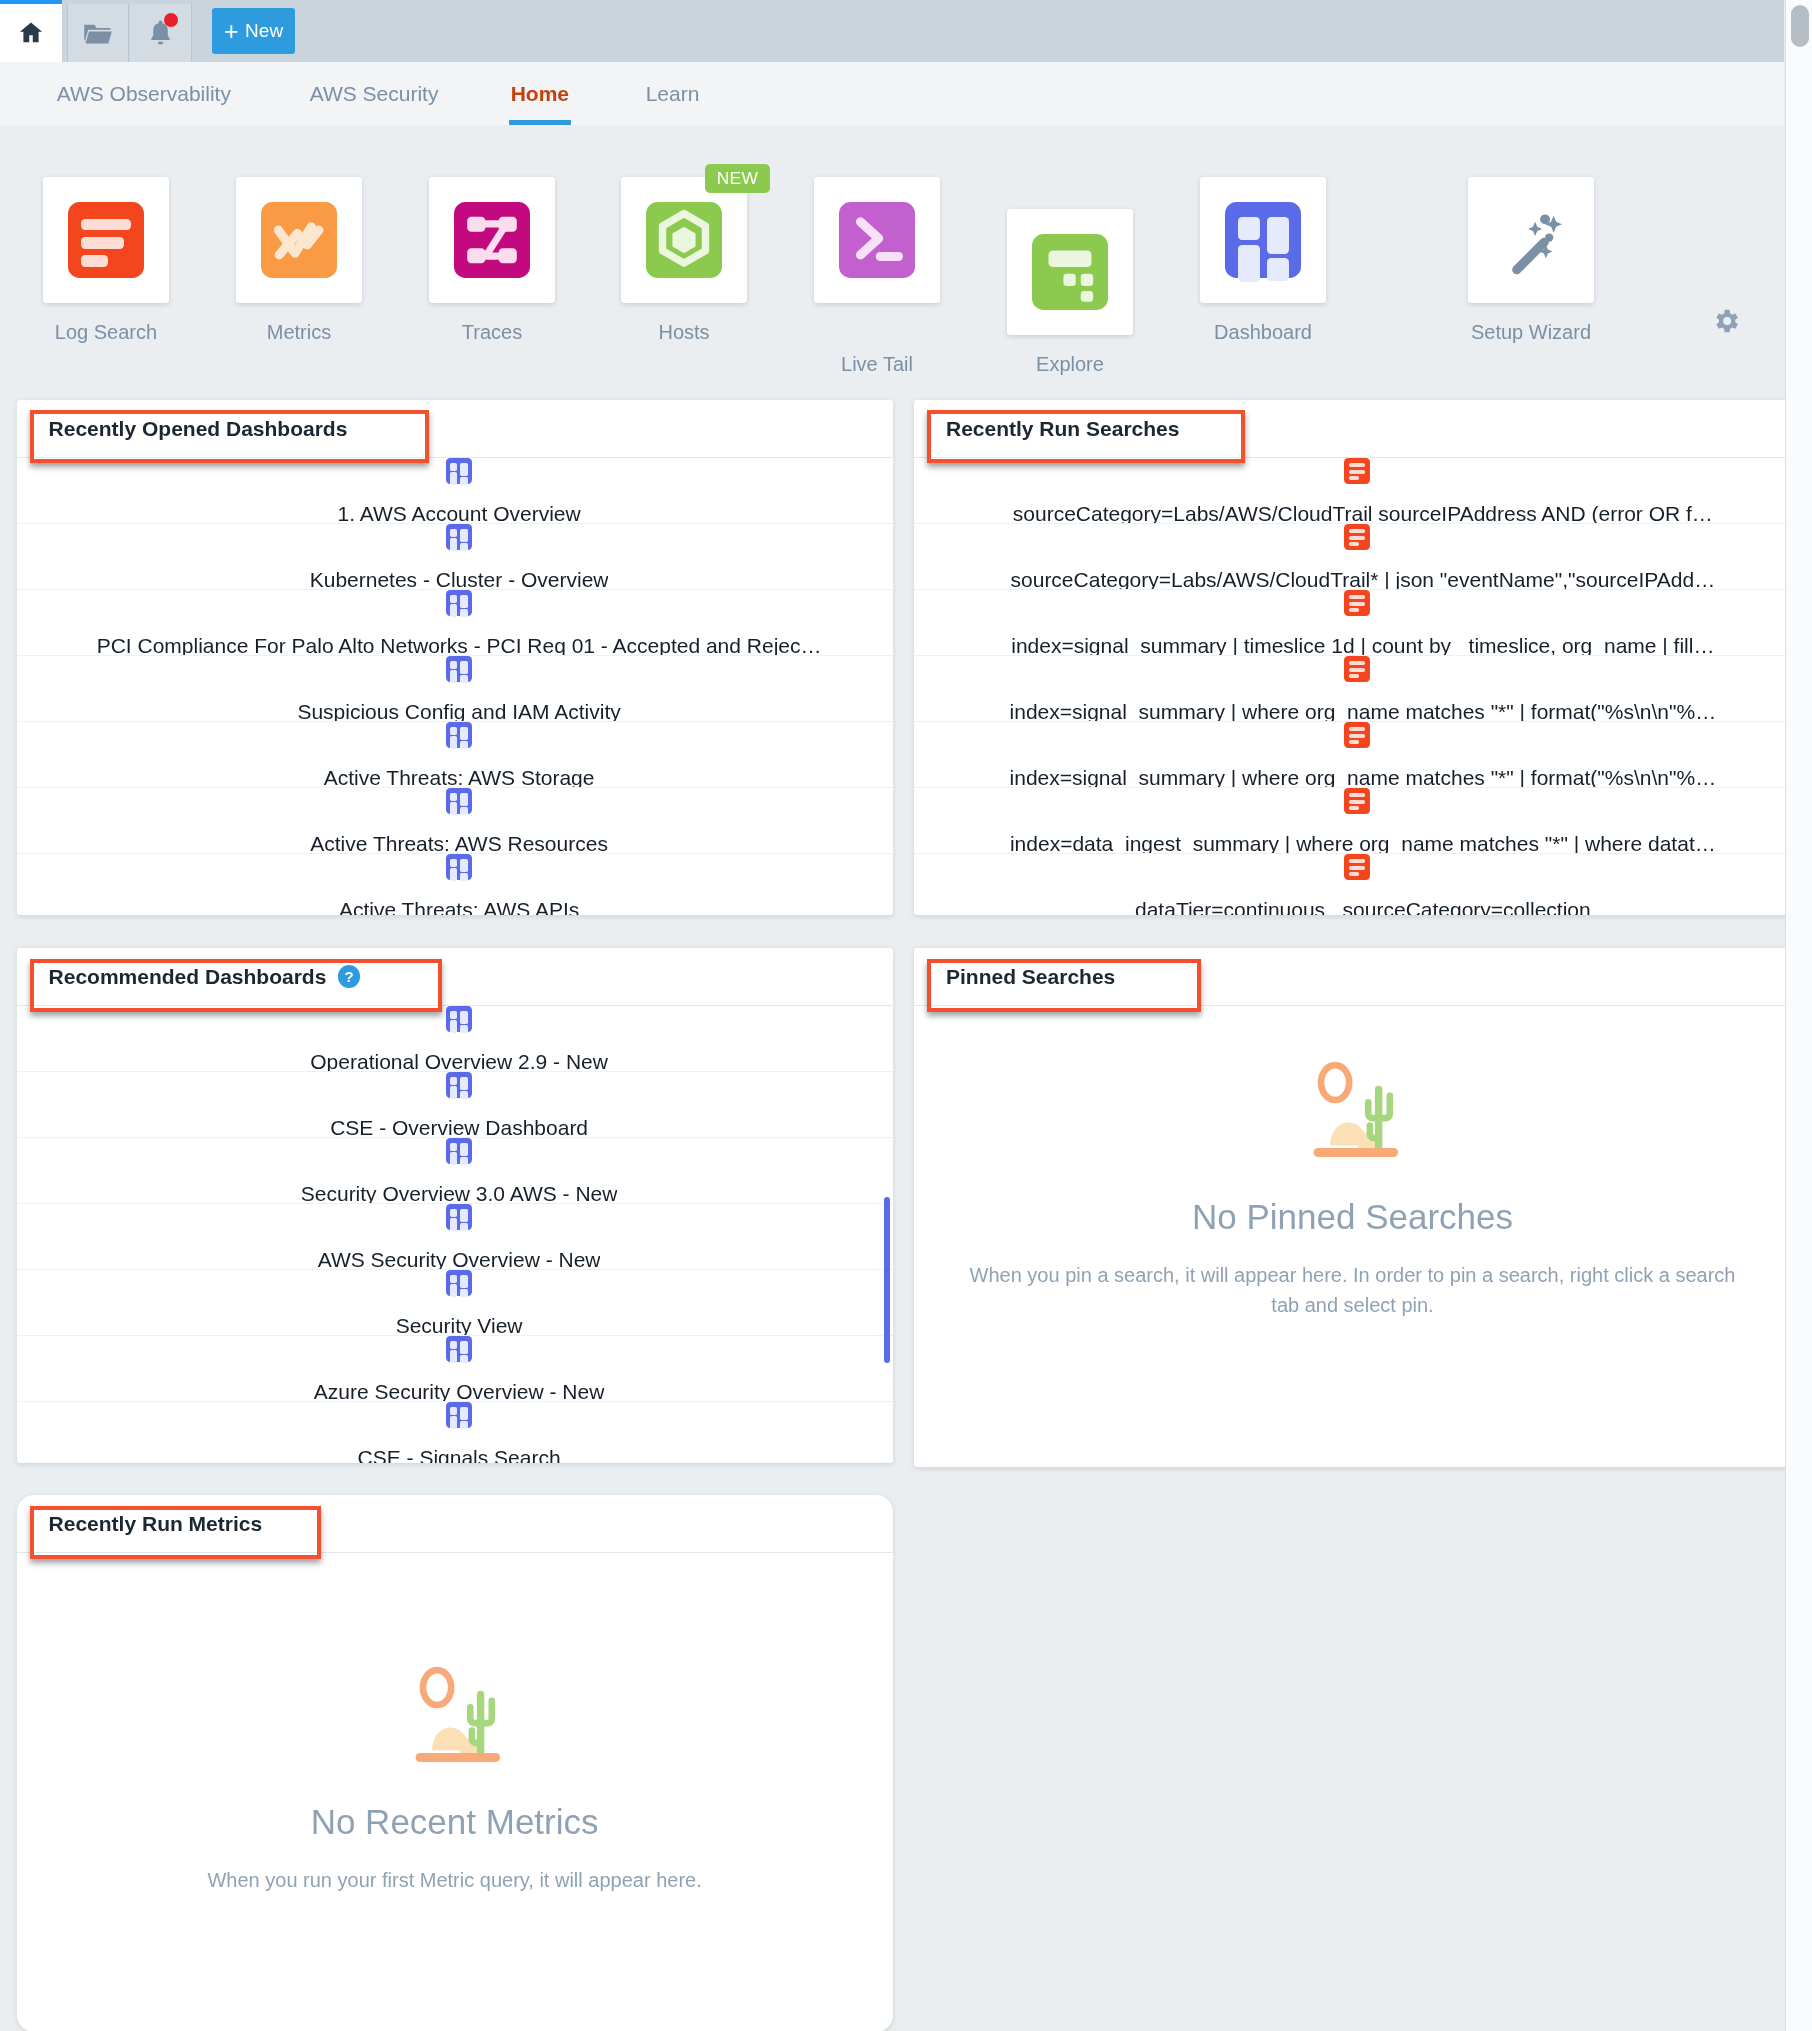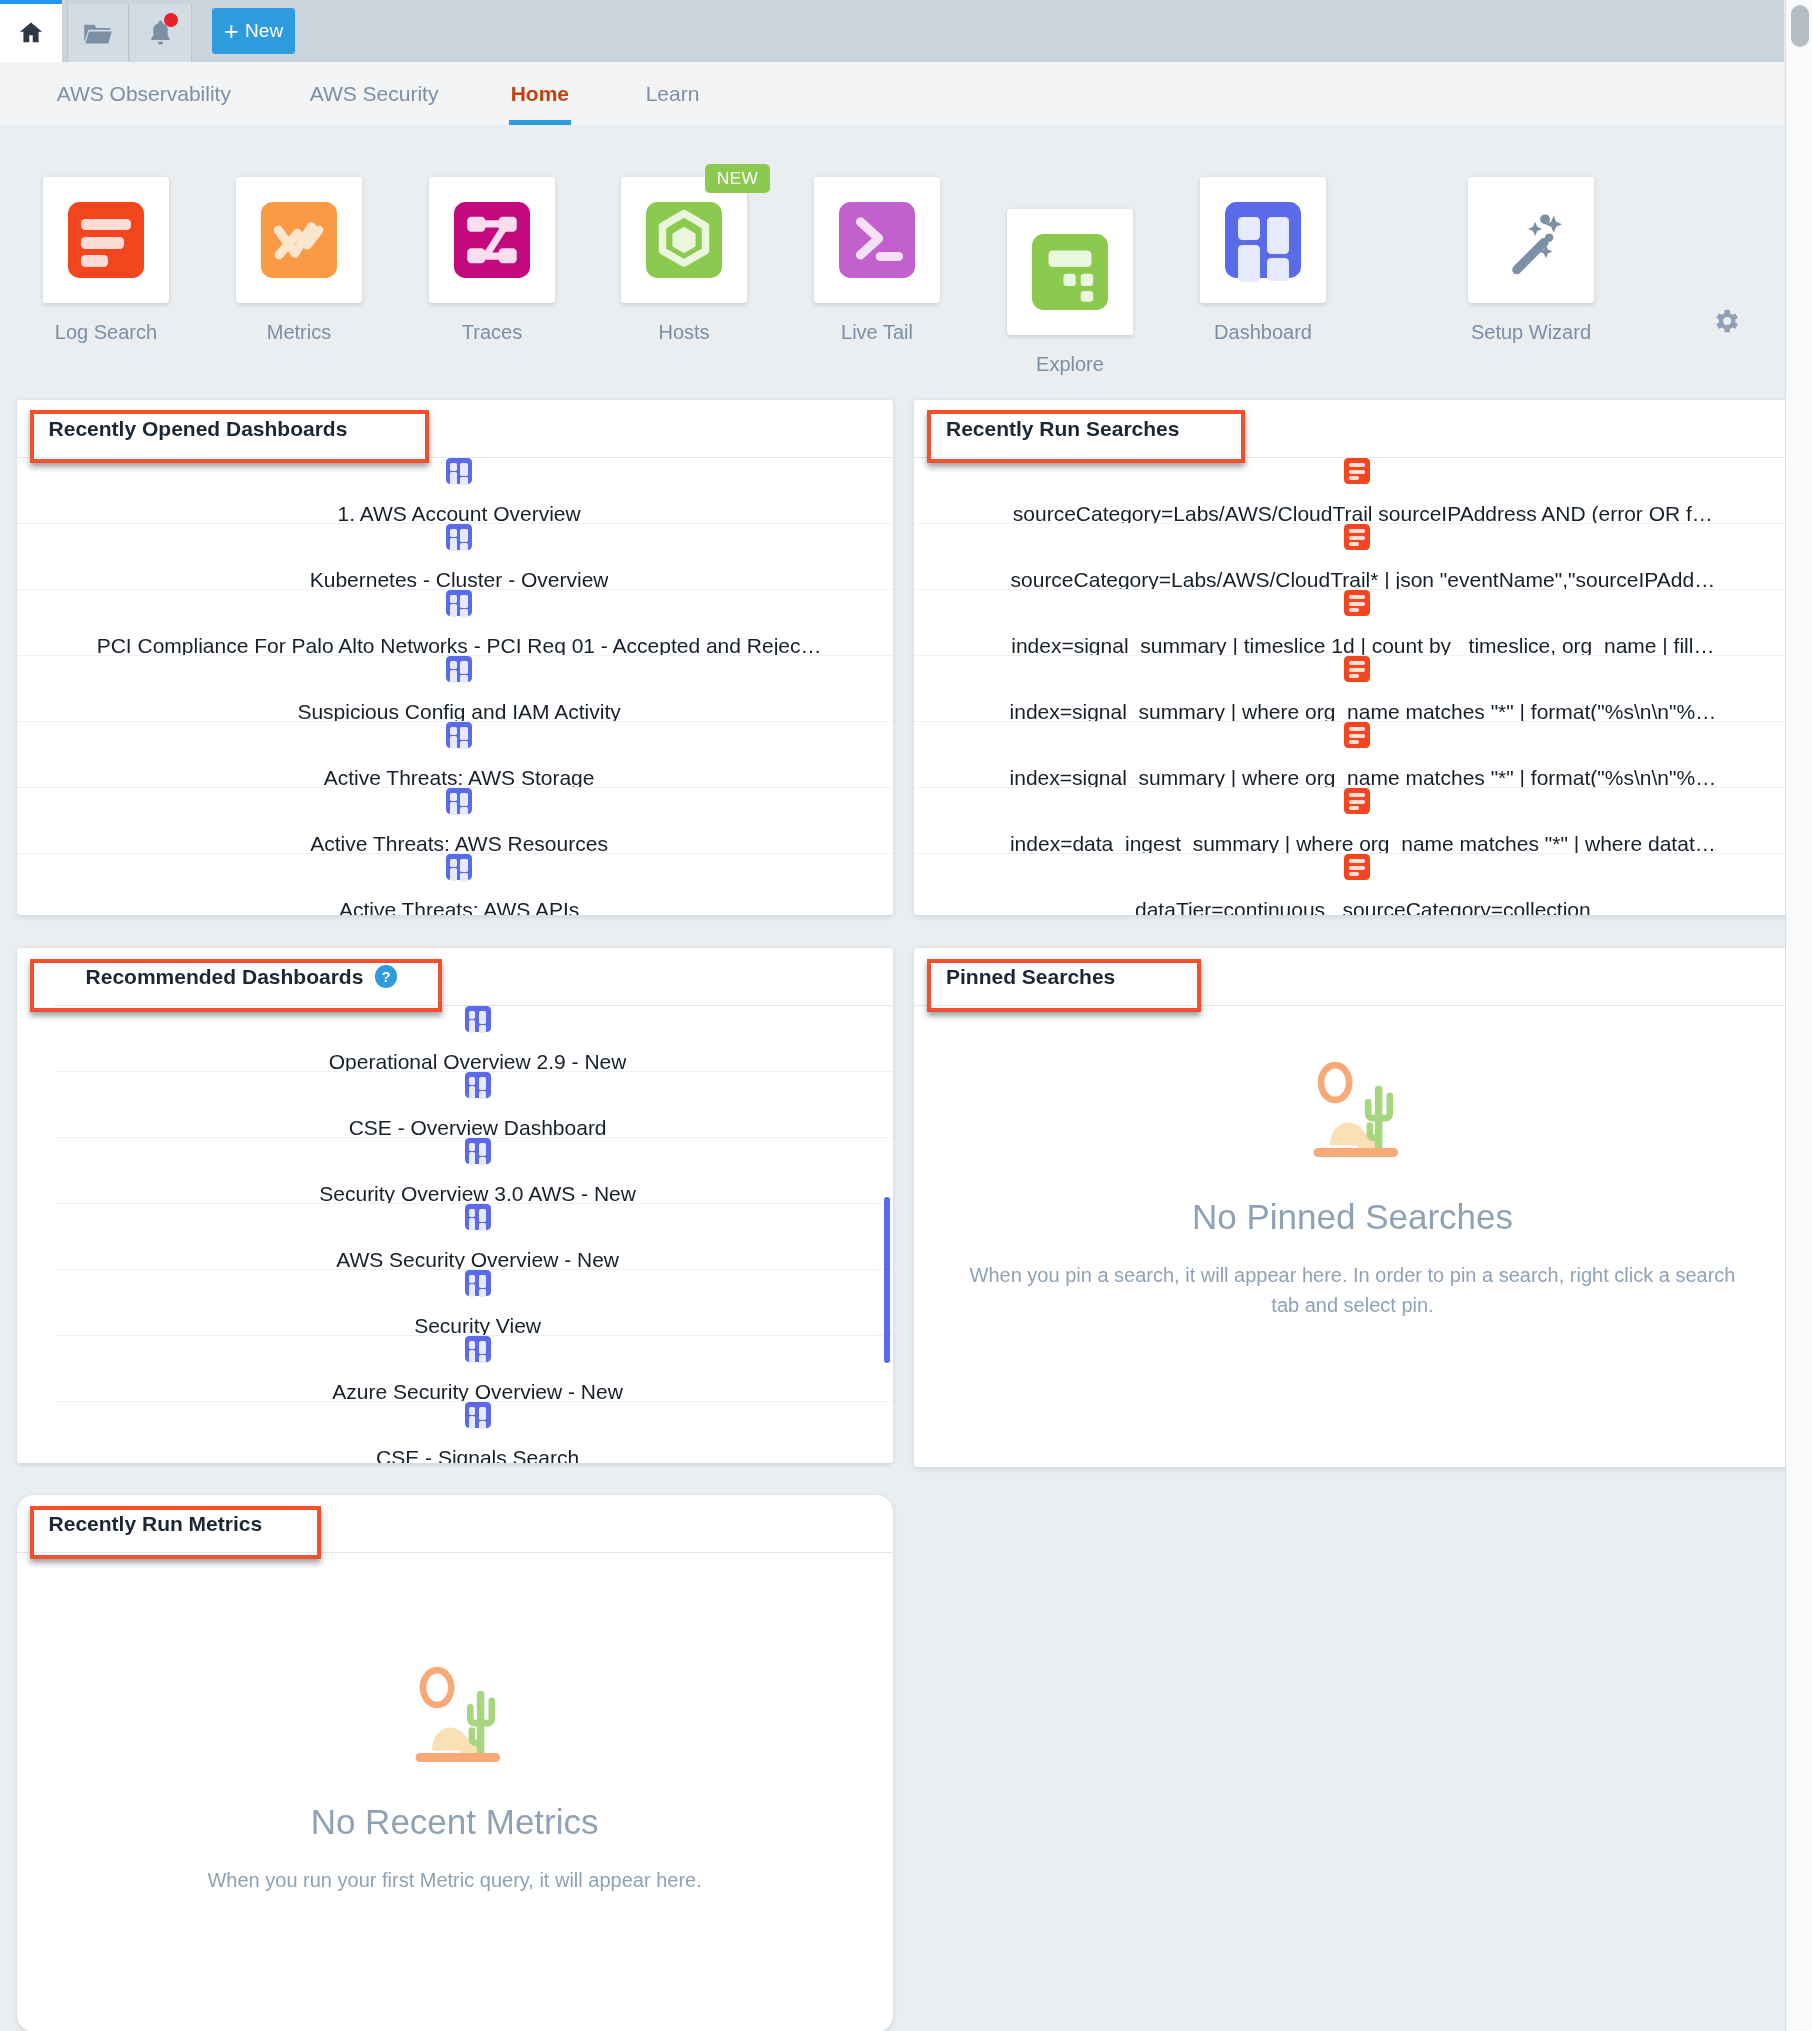--- a/index.html
+++ b/index.html
@@ -275,21 +275,21 @@
         <div class="glyph g-hos">
           <svg width="76" height="76" viewBox="0 0 92 92">
             <path fill="none" stroke="#eaf7de" stroke-width="9" stroke-linejoin="round" d="M46 14 L72 29 L72 59 L46 74 L20 59 L20 29 Z"></path>
             <path fill="#eaf7de" d="M46 30 L60 38 L60 54 L46 62 L32 54 L32 38 Z"></path>
           </svg>
         </div>
       </div>
       <div class="applabel">Hosts</div>
     </div>
 
-    <div class="appitem" style="left:814px;">
+    <div class="appitem" style="left:814px;gap:32px;">
       <div class="apptile">
         <div class="glyph g-liv">
           <svg width="76" height="76" viewBox="0 0 92 92">
             <path fill="none" stroke="#f8e0fb" stroke-width="11" stroke-linecap="round" stroke-linejoin="round" d="M26 24 L48 44 L26 64"></path>
             <path fill="none" stroke="#f8e0fb" stroke-width="11" stroke-linecap="round" d="M50 66 L72 66"></path>
           </svg>
         </div>
       </div>
       <div class="applabel">Live Tail</div>
     </div>
@@ -469,21 +469,21 @@
         <span class="ic-search">
             <i></i>
             <i></i>
             <i></i>
           </span>
         <span class="prow-label">_dataTier=continuous _sourceCategory=collection</span>
       </div>
     </div>
   </div>
 
-  <div class="panel" style="left:16.6px; top:948px; width:876px; height:515px;padding-left:37px;">
+  <div class="panel" style="left:16.6px; top:948px; width:876px; height:515px;">
     <div class="panel-head">
       <span class="panel-title">Recommended Dashboards</span>
       <span class="help-icon">?</span>
     </div>
     <div class="plist">
       <div class="prow">
         <span class="ic-dash">
             <i></i>
             <i></i>
             <i></i>

